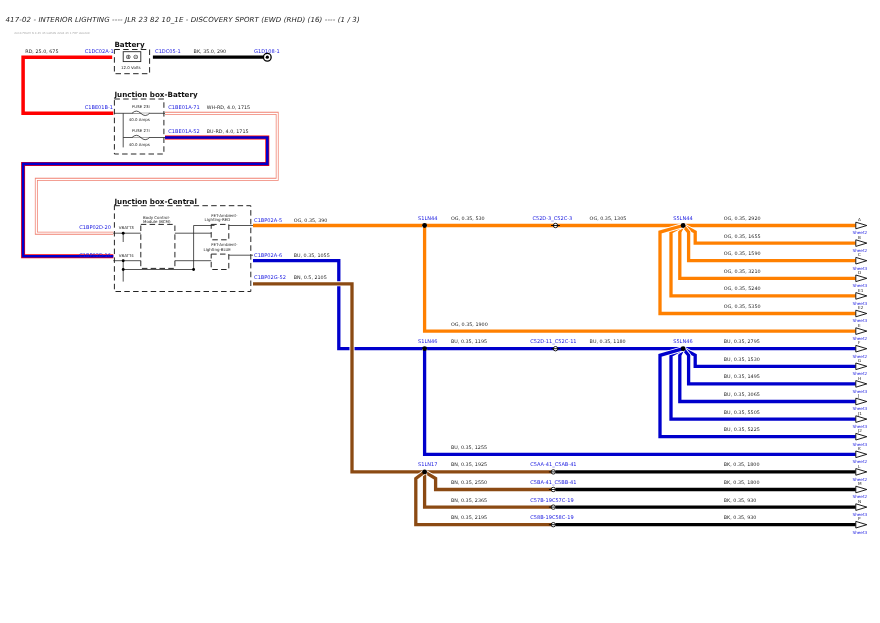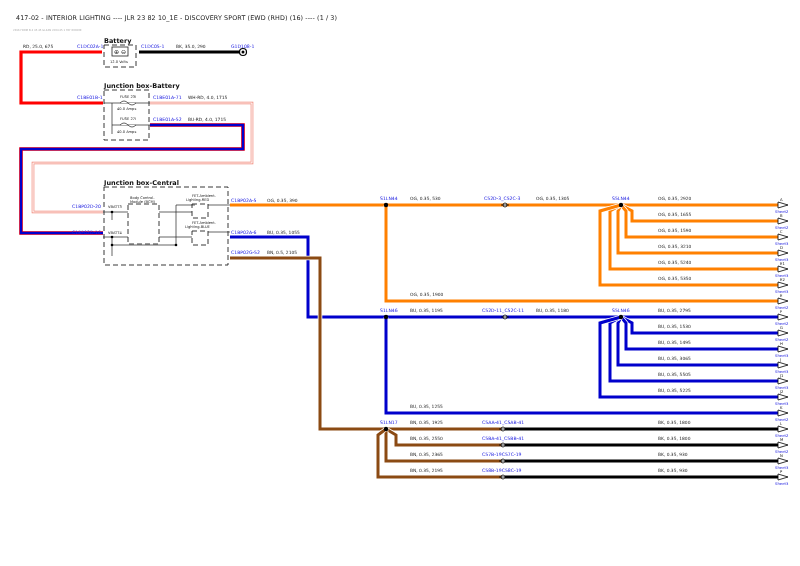--- a/index.html
+++ b/index.html
@@ -1,17 +1,17 @@
 <!DOCTYPE html>
 <html><head>
 <meta charset="utf-8">
 <style>
   html, body { margin:0; padding:0; background:#ffffff; }
   body { width:800px; height:566px; overflow:hidden; position:relative; font-family:"DejaVu Sans", sans-serif; }
-  #title { position:absolute; left:16px; top:14px; font-size:6.4px; color:#222; white-space:nowrap; letter-spacing:0.1px; }
+  #title { position:absolute; left:5px; top:14px; font-size:6.4px; color:#222; white-space:nowrap; letter-spacing:0.1px;font-style:italic; }
   #subtitle { position:absolute; left:13px; top:29px; font-size:2.6px; color:#aaa; white-space:nowrap; }
   svg { position:absolute; left:0; top:0; }
   .lbl { font-family:"DejaVu Sans", sans-serif; font-size:4.4px; fill:#222; }
   .conn { font-family:"DejaVu Sans", sans-serif; font-size:4.6px; fill:#1a1ae0; }
   .box-title { font-family:"DejaVu Sans", sans-serif; font-size:6.5px; font-weight:bold; fill:#111; }
   .small { font-family:"DejaVu Sans", sans-serif; font-size:3.6px; fill:#222; }
   .sheet { font-family:"DejaVu Sans", sans-serif; font-size:3.8px; fill:#1a1ae0; }
   .pin { font-family:"DejaVu Sans", sans-serif; font-size:3.8px; fill:#222; }
   .dash { fill:none; stroke:#222; stroke-width:0.9; stroke-dasharray:5 3; }
 </style>

